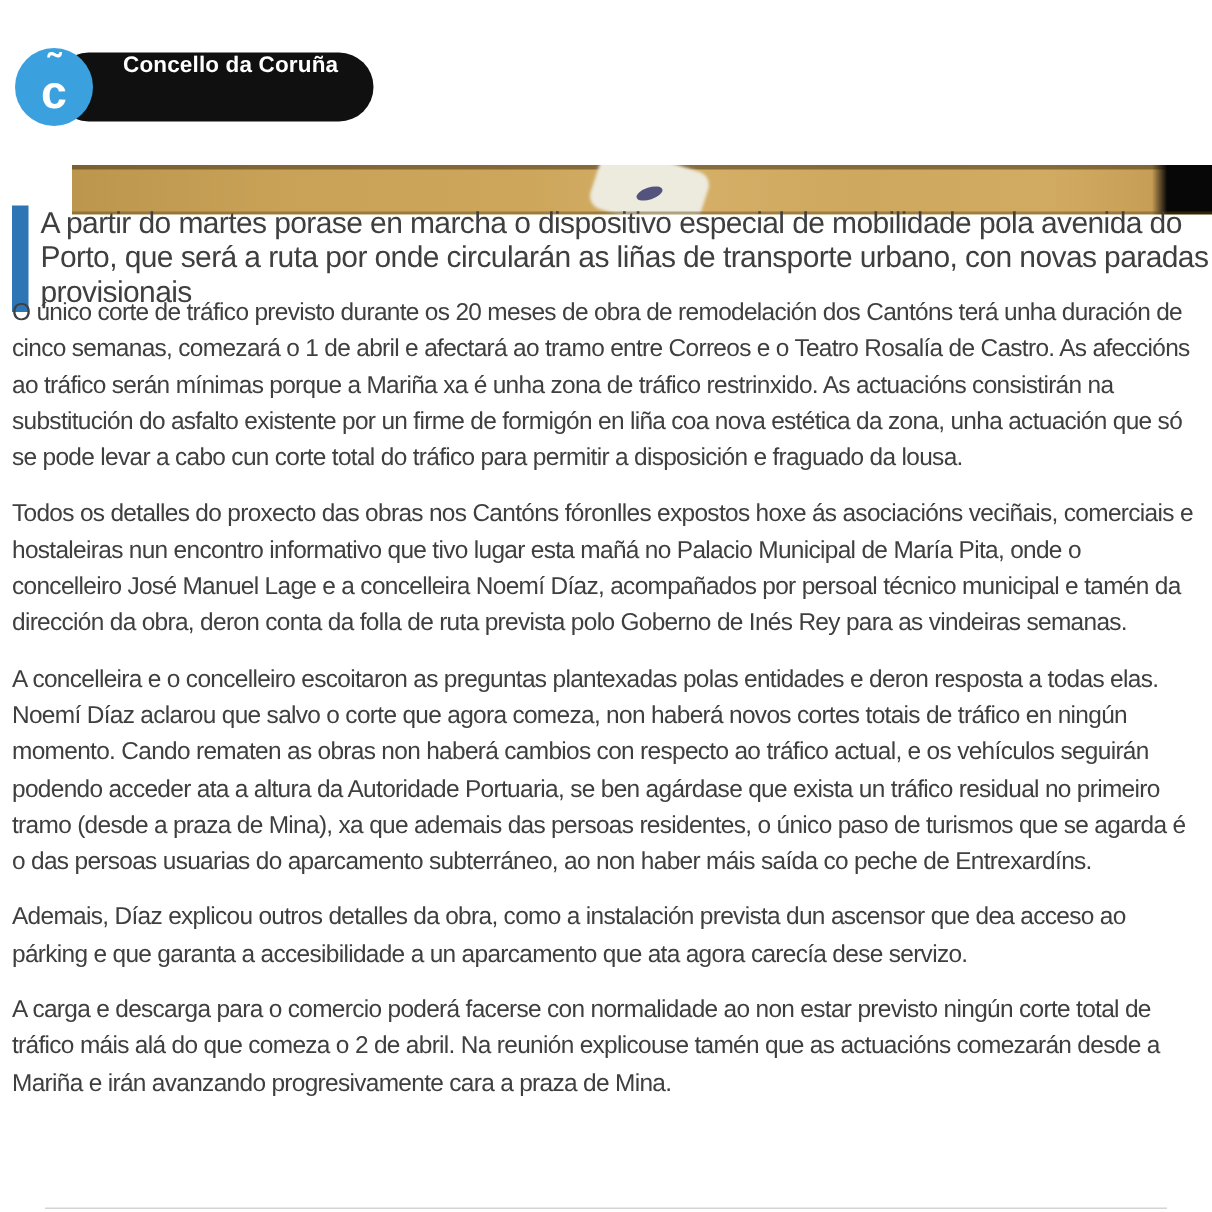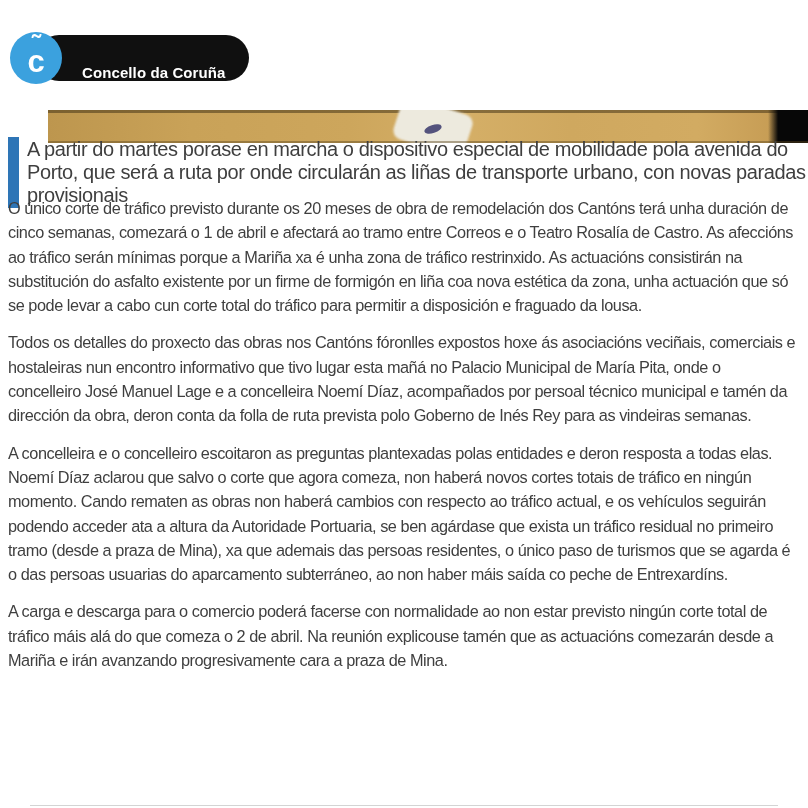--- a/index.html
+++ b/index.html
@@ -23,21 +23,21 @@
     color: #fff;
     display: flex; flex-direction: column; align-items: center; justify-content: center;
   }
   .monogram-tilde { font-size: 26px; font-weight: 700; line-height: 0.35; height: 9px; letter-spacing: 0; }
   .monogram-letter { font-size: 31px; font-weight: 700; line-height: 0.85; }
   .brand-pill {
     margin-left: 26px; margin-top: 3px; height: 46px;
     background: var(--pill-black, #101010);
     border-radius: 23px;
     color: #fff;
-    display: flex; align-items: flex-end;
+    display: flex; align-items: flex-start;
     padding: 0 24px 0 46px;
     font-size: 15px; font-weight: 700; letter-spacing: 0.1px;
     white-space: nowrap;
   }
 
   
   .hero {
     position: absolute; top: 94px; left: 8px;
     width: 792px; height: 33px;
     background: linear-gradient(90deg,#bd964e 0%,#c9a258 18%,#cda65c 38%,#d5af67 52%,#cfa85f 66%,#d2ab62 82%,#c69c54 92%,#bd964e 100%);
@@ -121,18 +121,19 @@
   </figure>
 
   <blockquote class="lead">
     <p>A partir do martes porase en marcha o dispositivo especial de mobilidade pola avenida do Porto, que será a ruta por onde circularán as liñas de transporte urbano, con novas paradas provisionais</p>
   </blockquote>
 
   <article class="article">
     <p><span>O único corte de tráfico previsto durante os 20 meses de obra de </span><b>remodelación dos Cantóns</b><span> terá unha duración de cinco semanas, comezará o 1 de abril e afectará ao tramo entre Correos e o Teatro Rosalía de Castro. As afeccións ao tráfico serán mínimas porque a Mariña xa é unha zona de tráfico restrinxido. As actuacións consistirán na substitución do asfalto existente por un firme de formigón en liña coa nova estética da zona, unha actuación que só se pode levar a cabo cun corte total do tráfico para permitir a disposición e fraguado da lousa.</span></p>
     <p>Todos os detalles do proxecto das obras nos Cantóns fóronlles expostos hoxe ás asociacións veciñais, comerciais e hostaleiras nun encontro informativo que tivo lugar esta mañá no Palacio Municipal de María Pita, onde o concelleiro José Manuel Lage e a concelleira Noemí Díaz, acompañados por persoal técnico municipal e tamén da dirección da obra, deron conta da folla de ruta prevista polo Goberno de Inés Rey para as vindeiras semanas.</p>
     <p>A concelleira e o concelleiro escoitaron as preguntas plantexadas polas entidades e deron resposta a todas elas. Noemí Díaz aclarou que salvo o corte que agora comeza, non haberá novos cortes totais de tráfico en ningún momento. Cando rematen as obras non haberá cambios con respecto ao tráfico actual, e os vehículos seguirán podendo acceder ata a altura da Autoridade Portuaria, se ben agárdase que exista un tráfico residual no primeiro tramo (desde a praza de Mina), xa que ademais das persoas residentes, o único paso de turismos que se agarda é o das persoas usuarias do aparcamento subterráneo, ao non haber máis saída co peche de Entrexardíns.</p>
+    <p>Ademais, Díaz explicou outros detalles da obra, como a instalación prevista dun ascensor que dea acceso ao párking e que garanta a accesibilidade a un aparcamento que ata agora carecía dese servizo.</p>
     <p>A carga e descarga para o comercio poderá facerse con normalidade ao non estar previsto ningún corte total de tráfico máis alá do que comeza o 2 de abril. Na reunión explicouse tamén que as actuacións comezarán desde a Mariña e irán avanzando progresivamente cara a praza de Mina.</p>
   </article>
 
   <hr class="bottom-rule">
 
 </div>
 
 </body></html>

